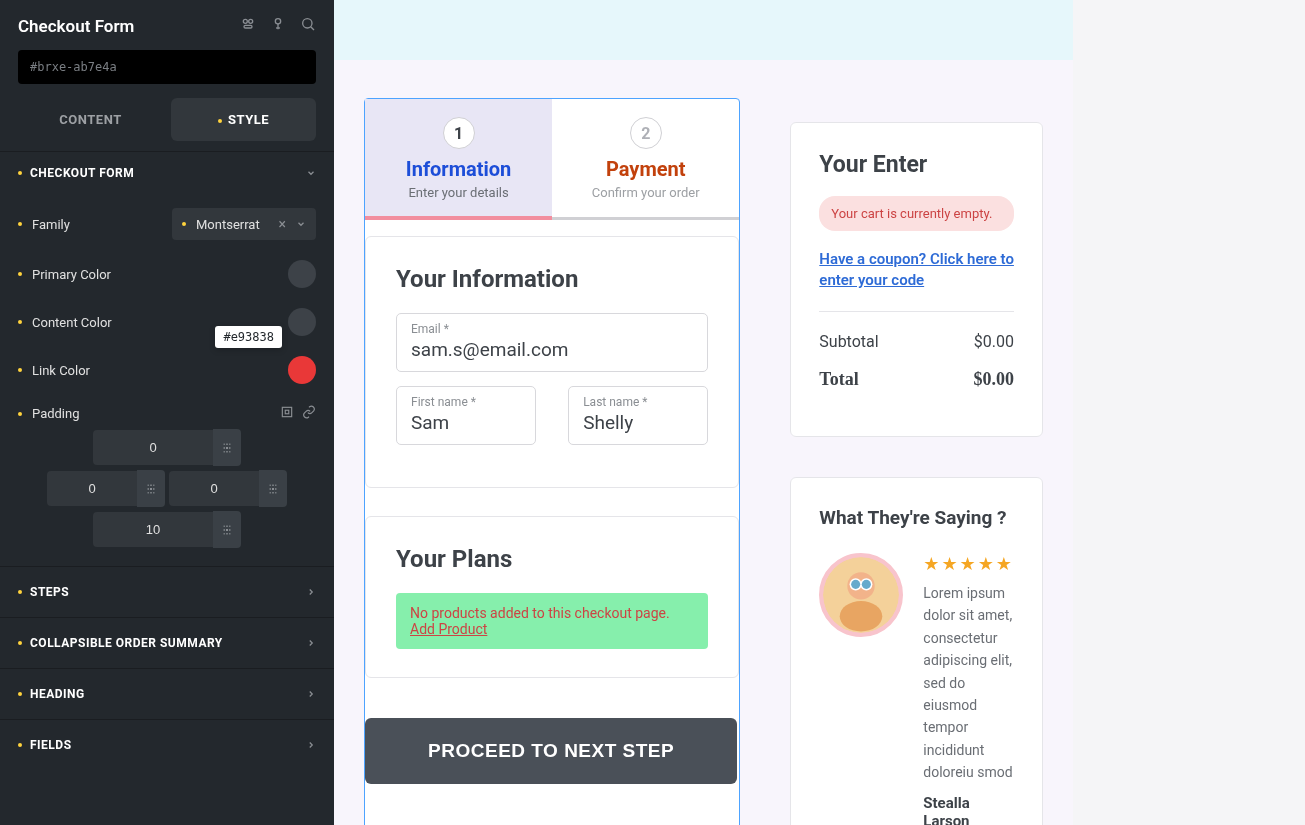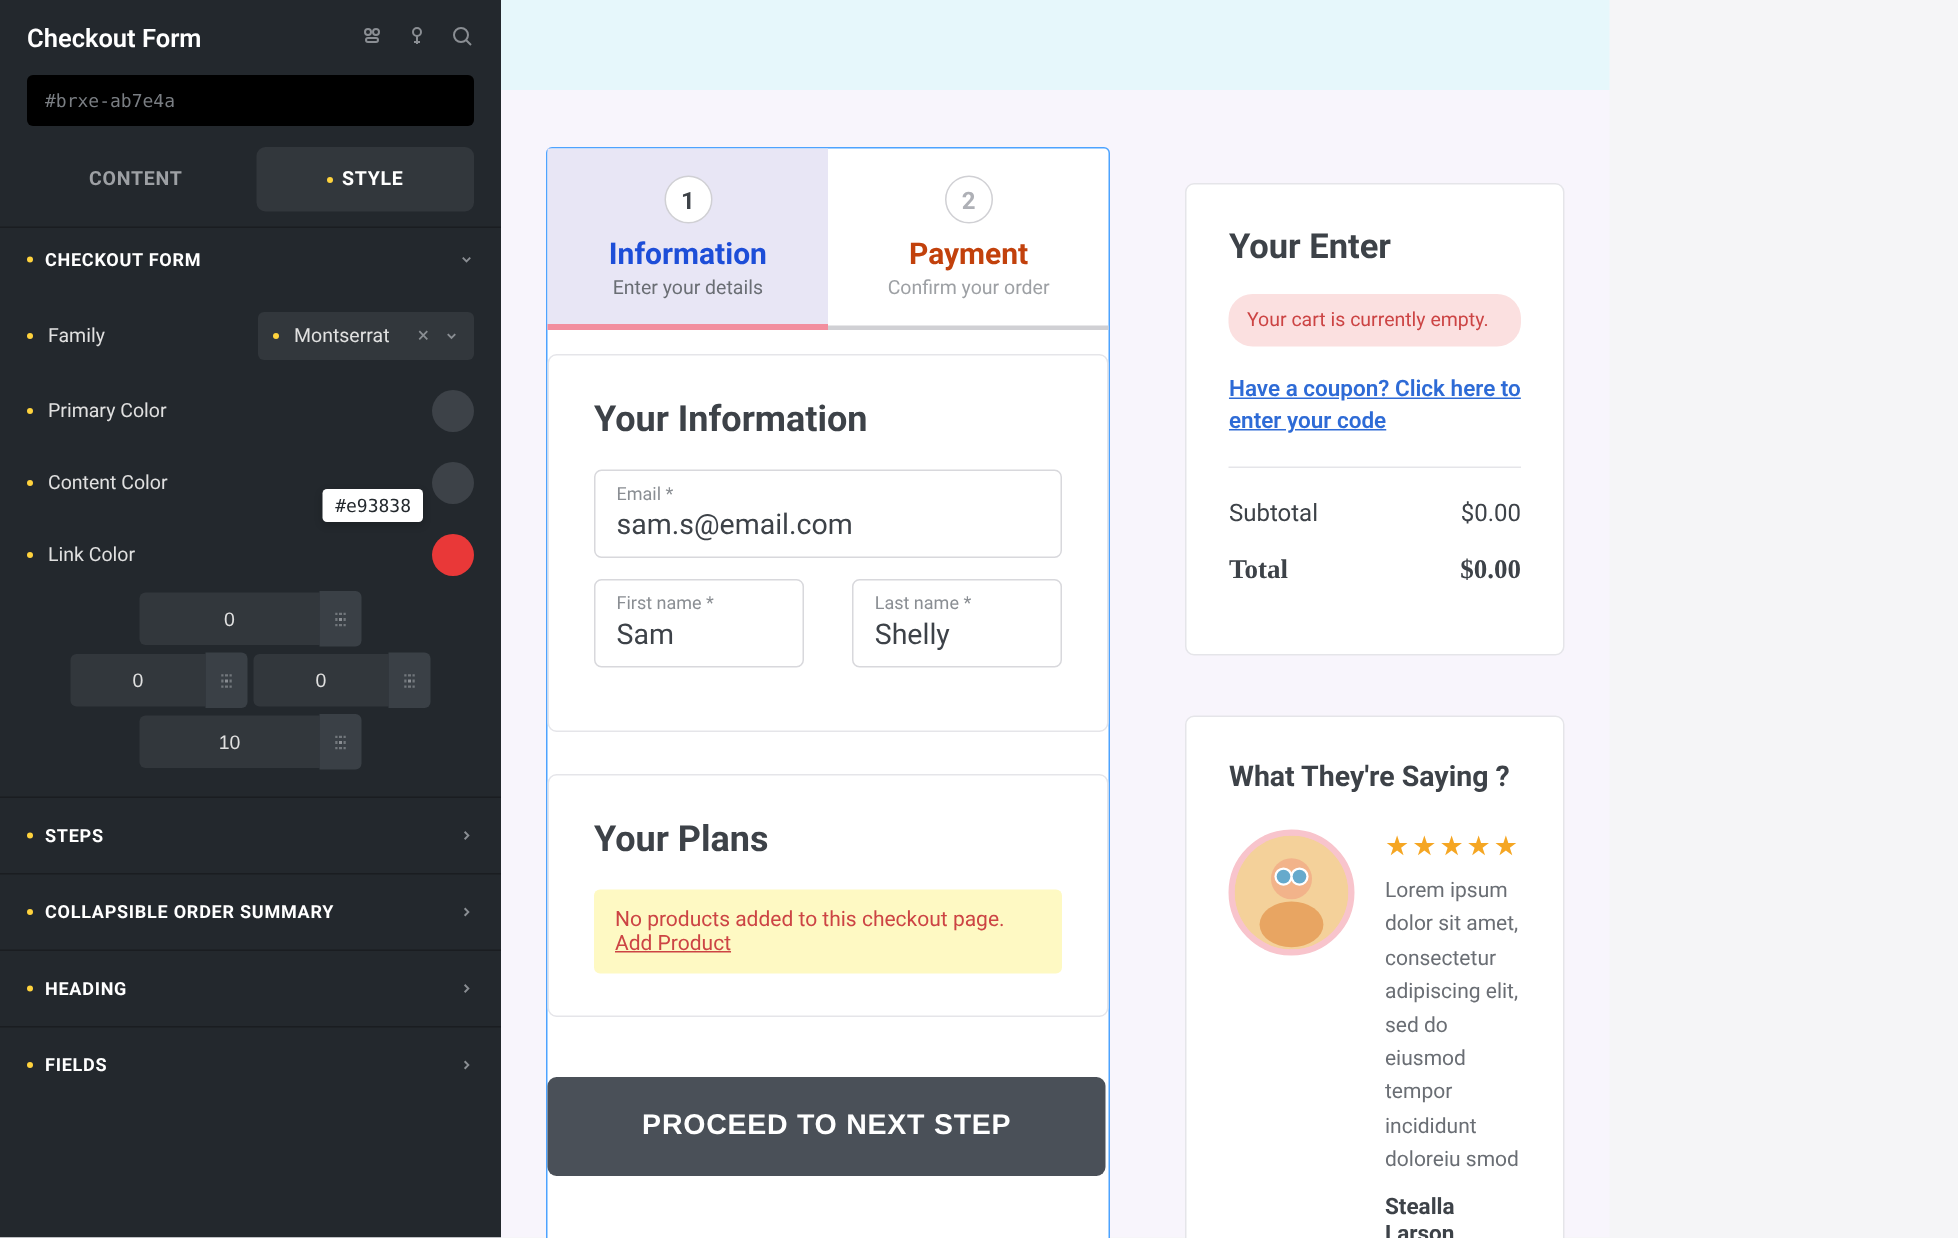--- a/index.html
+++ b/index.html
@@ -75,21 +75,21 @@
 .form-card { margin: 16px 0 0; border: 1px solid #e5e5e9; border-radius: 6px; padding: 28px 30px; }
 .form-card h2 { font-size: 24px; font-weight: 700; color: #3d4248; margin-bottom: 20px; }
 .field { border: 1px solid #d8d8dc; border-radius: 5px; padding: 8px 14px 10px; margin-bottom: 14px; }
 .field-label { font-size: 12px; color: #8a8e93; display: block; margin-bottom: 2px; }
 .field-value { font-size: 19px; color: #3d4248; }
 .field-row { display: flex; gap: 32px; }
 .field-row .field { flex: 1; }
 
 .plans-card { margin: 28px 0 0; border: 1px solid #e5e5e9; border-radius: 6px; padding: 28px 30px; }
 .plans-card h2 { font-size: 24px; font-weight: 700; color: #3d4248; margin-bottom: 20px; }
-.alert { background: #fef9c3; color: #c44; padding: 12px 14px; border-radius: 4px; font-size: 14px; }
+.alert { background: #86efac; color: #c44; padding: 12px 14px; border-radius: 4px; font-size: 14px; }
 .alert a { color: #c44; text-decoration: underline; }
 
 .proceed-btn { margin: 40px 0 14px; background: #4a5058; color: #fff; width: calc(100% - 2px); padding: 22px; font-size: 19px; font-weight: 700; letter-spacing: 0.5px; border: none; border-radius: 6px; cursor: pointer; }
 
 
 .right-col { width: 332px; display: flex; flex-direction: column; gap: 40px; padding-top: 24px; }
 .cart-card, .review-card { background: #fff; border: 1px solid #e5e5e9; border-radius: 6px; padding: 28px; }
 .cart-card h2 { font-size: 23px; font-weight: 700; color: #3d4248; margin-bottom: 18px; }
 .cart-alert { background: #fbe0e0; color: #c44; padding: 10px 12px; border-radius: 16px; font-size: 13px; margin-bottom: 18px; }
 .coupon-link { color: #2e6bd6; font-size: 15px; font-weight: 600; line-height: 1.4; display: block; margin-bottom: 20px; }
@@ -182,20 +182,36 @@
       </div>
 
       <div class="control-row">
         <div class="control-label">
             <span class="control-dot"></span>
             <span>Link Color</span>
           </div>
         <div class="color-swatch swatch-red"></div>
       </div>
 
+      <div class="padding-label-row">
+        <div class="control-label">
+            <span class="control-dot"></span>
+            <span>Padding</span>
+          </div>
+        <div class="padding-icons">
+          <span><svg viewBox="0 0 24 24" fill="none" stroke="currentColor" stroke-width="2">
+                <rect x="4" y="4" width="16" height="16"></rect>
+                <rect x="9" y="9" width="6" height="6"></rect>
+              </svg></span>
+          <span><svg viewBox="0 0 24 24" fill="none" stroke="currentColor" stroke-width="2">
+                <path d="M10 13a5 5 0 0 0 7 0l3-3a5 5 0 0 0-7-7l-1 1"></path>
+                <path d="M14 11a5 5 0 0 0-7 0l-3 3a5 5 0 0 0 7 7l1-1"></path>
+              </svg></span>
+        </div>
+      </div>
 
       <div class="padding-grid">
         <div class="padding-input">
           <input value="0" style="">
           <span class="unit">
               <svg viewBox="0 0 24 24" fill="currentColor">
                 <path d="M5 3h3v3H5zm5 0h4v3h-4zm6 0h3v3h-3zM5 10h3v4H5zm11 0h3v4h-3zM5 18h3v3H5zm5 0h4v3h-4zm6 0h3v3h-3z" opacity="0.7"></path>
                 <rect x="10" y="10" width="4" height="4"></rect>
               </svg>
             </span>

